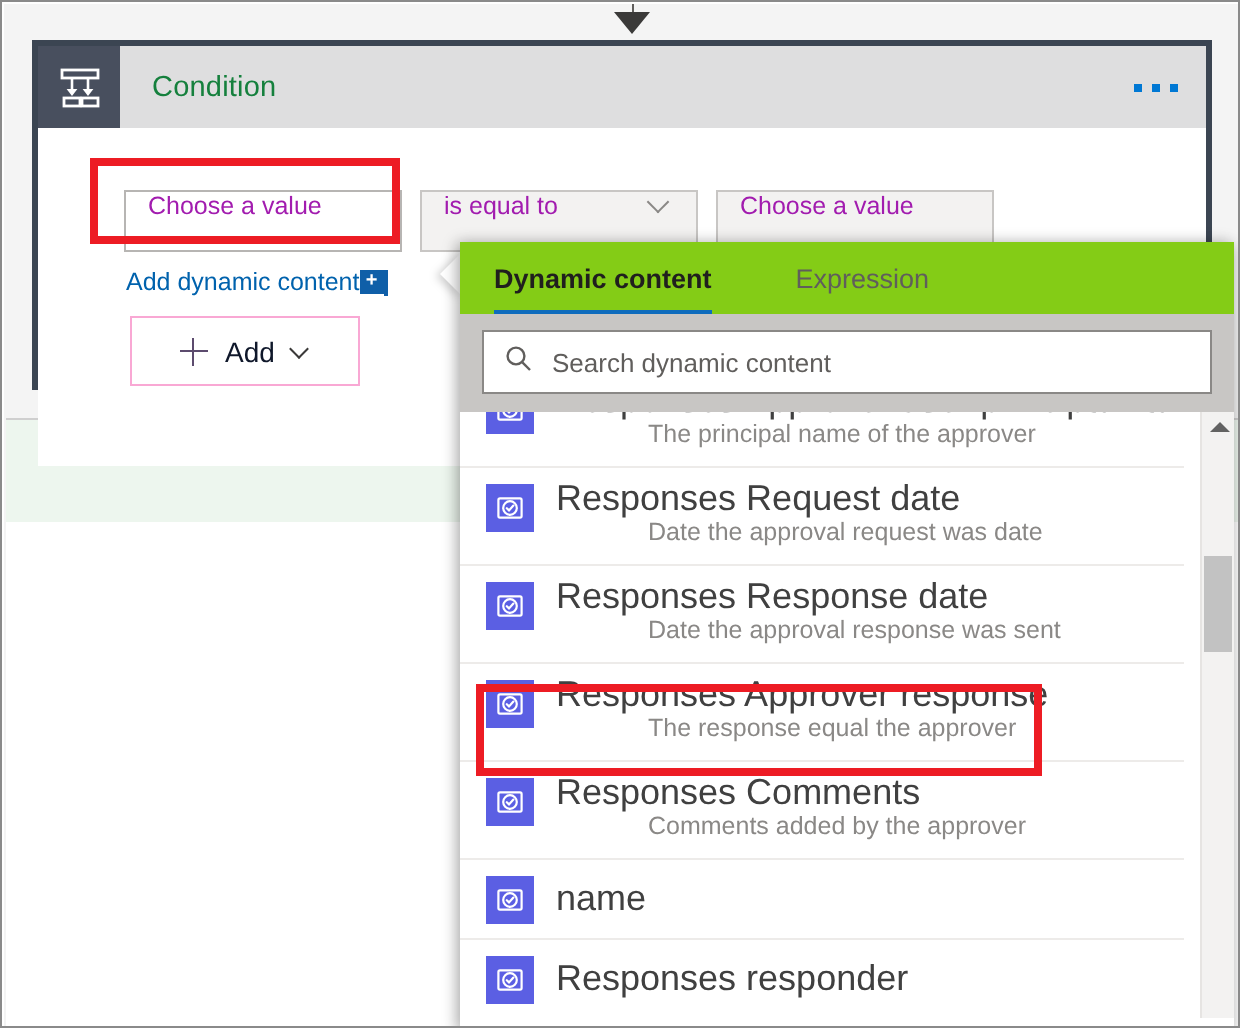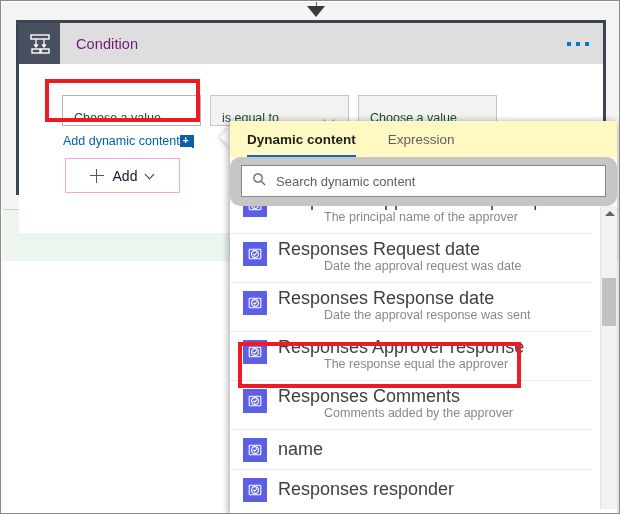--- a/index.html
+++ b/index.html
@@ -76,21 +76,21 @@
     width: 41px;
     height: 41px;
     background: #484f5e;
     flex: 0 0 41px;
     display: flex;
     align-items: center;
     justify-content: center;
   }
   .card-title {
     font-size: 14.5px;
-    color: #701a75;
+    color: #15803d;
     margin-left: 16px;
     letter-spacing: .1px;
   }
   .card-menu {
     position: absolute;
     right: 14px;
     top: 50%;
     transform: translateY(-50%);
     display: flex;
     gap: 5px;
@@ -108,23 +108,23 @@
     background: #ffffff;
   }
 
   
   .field {
     position: absolute;
     box-sizing: border-box;
     border: 1px solid #c8c6c4;
     background: #f3f2f1;
     font-size: 12.5px;
-    color: #14532d;
-    display: flex;
-    align-items: flex-end;
+    color: #a21caf;
+    display: flex;
+    align-items: flex-start;
     padding: 0 11px;
   }
   .field.left {
     left: 43px;
     top: 31px;
     width: 139px;
     height: 31px;
     background: #ffffff;
     border-color: #b7b5b3;
   }
@@ -265,22 +265,22 @@
     border-bottom: 11px solid transparent;
     border-right: 11px solid #ffffff;
     filter: drop-shadow(-2px 1px 2px rgba(0,0,0,.18));
   }
 
   .tabs {
     display: flex;
     height: 36px;
     align-items: center;
     padding-left: 17px;
-    gap: 32px;
-    background: #fef9c3;
+    gap: 42px;
+    background: #84cc16;
   }
   .tab {
     position: relative;
     height: 36px;
     display: flex;
     align-items: center;
     font-size: 13.5px;
     color: #605e5c;
   }
   .tab.active {
@@ -291,21 +291,20 @@
     content: "";
     position: absolute;
     left: 0; right: 0; bottom: 0;
     height: 2.5px;
     background: #0f6cbd;
   }
 
   .search-wrap {
     background: #c8c6c4;
     padding: 8px 11px 9px 11px;
-    border-radius: 10px;
   }
   .search-box {
     height: 30px;
     background: #ffffff;
     border: 1px solid #8a8886;
     display: flex;
     align-items: center;
     padding: 0 10px;
     gap: 10px;
   }

